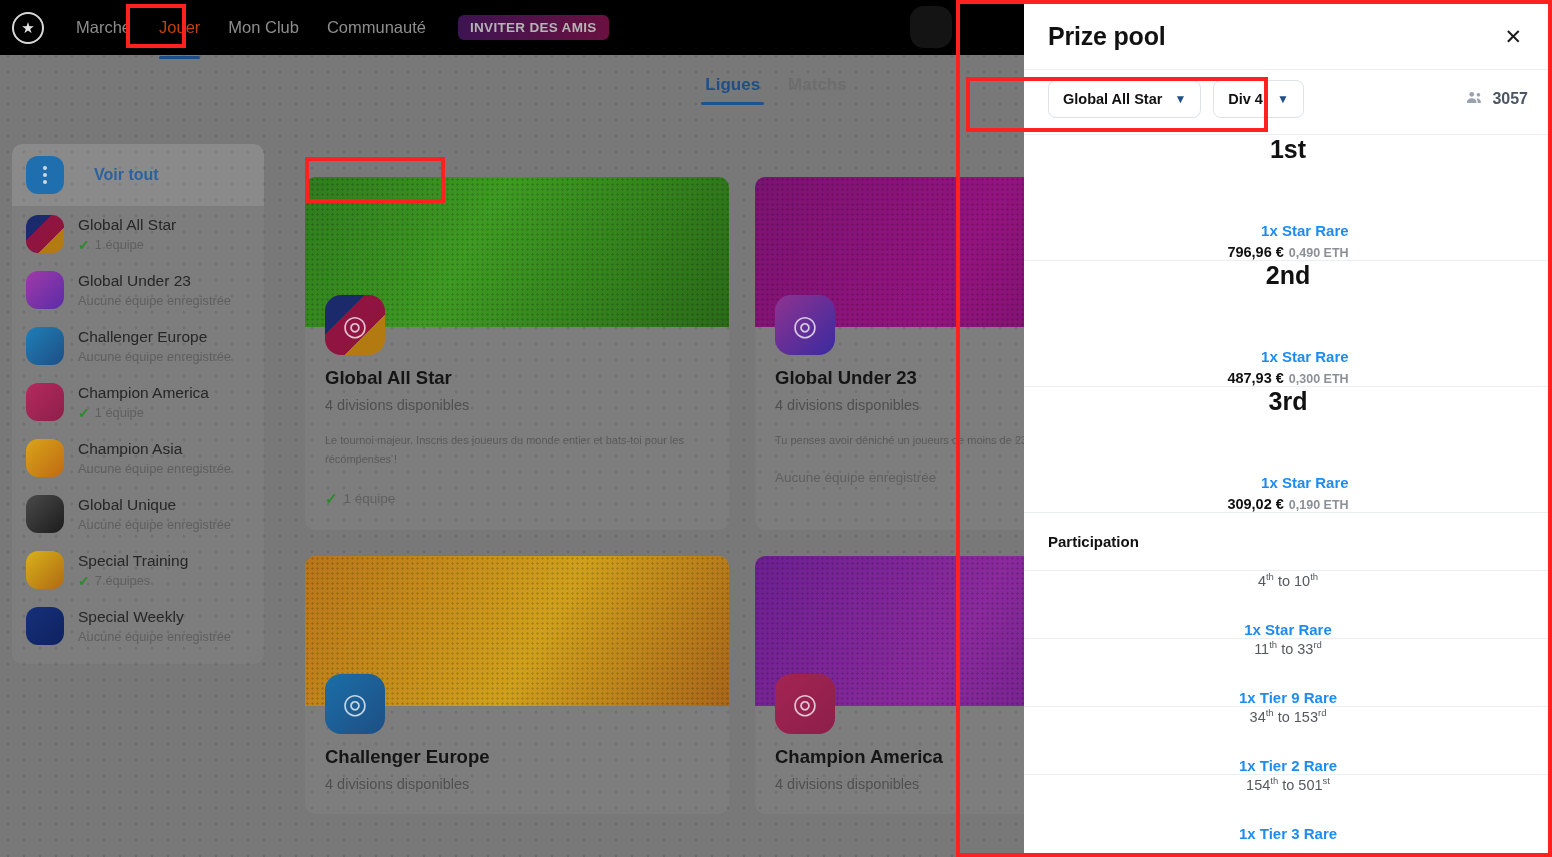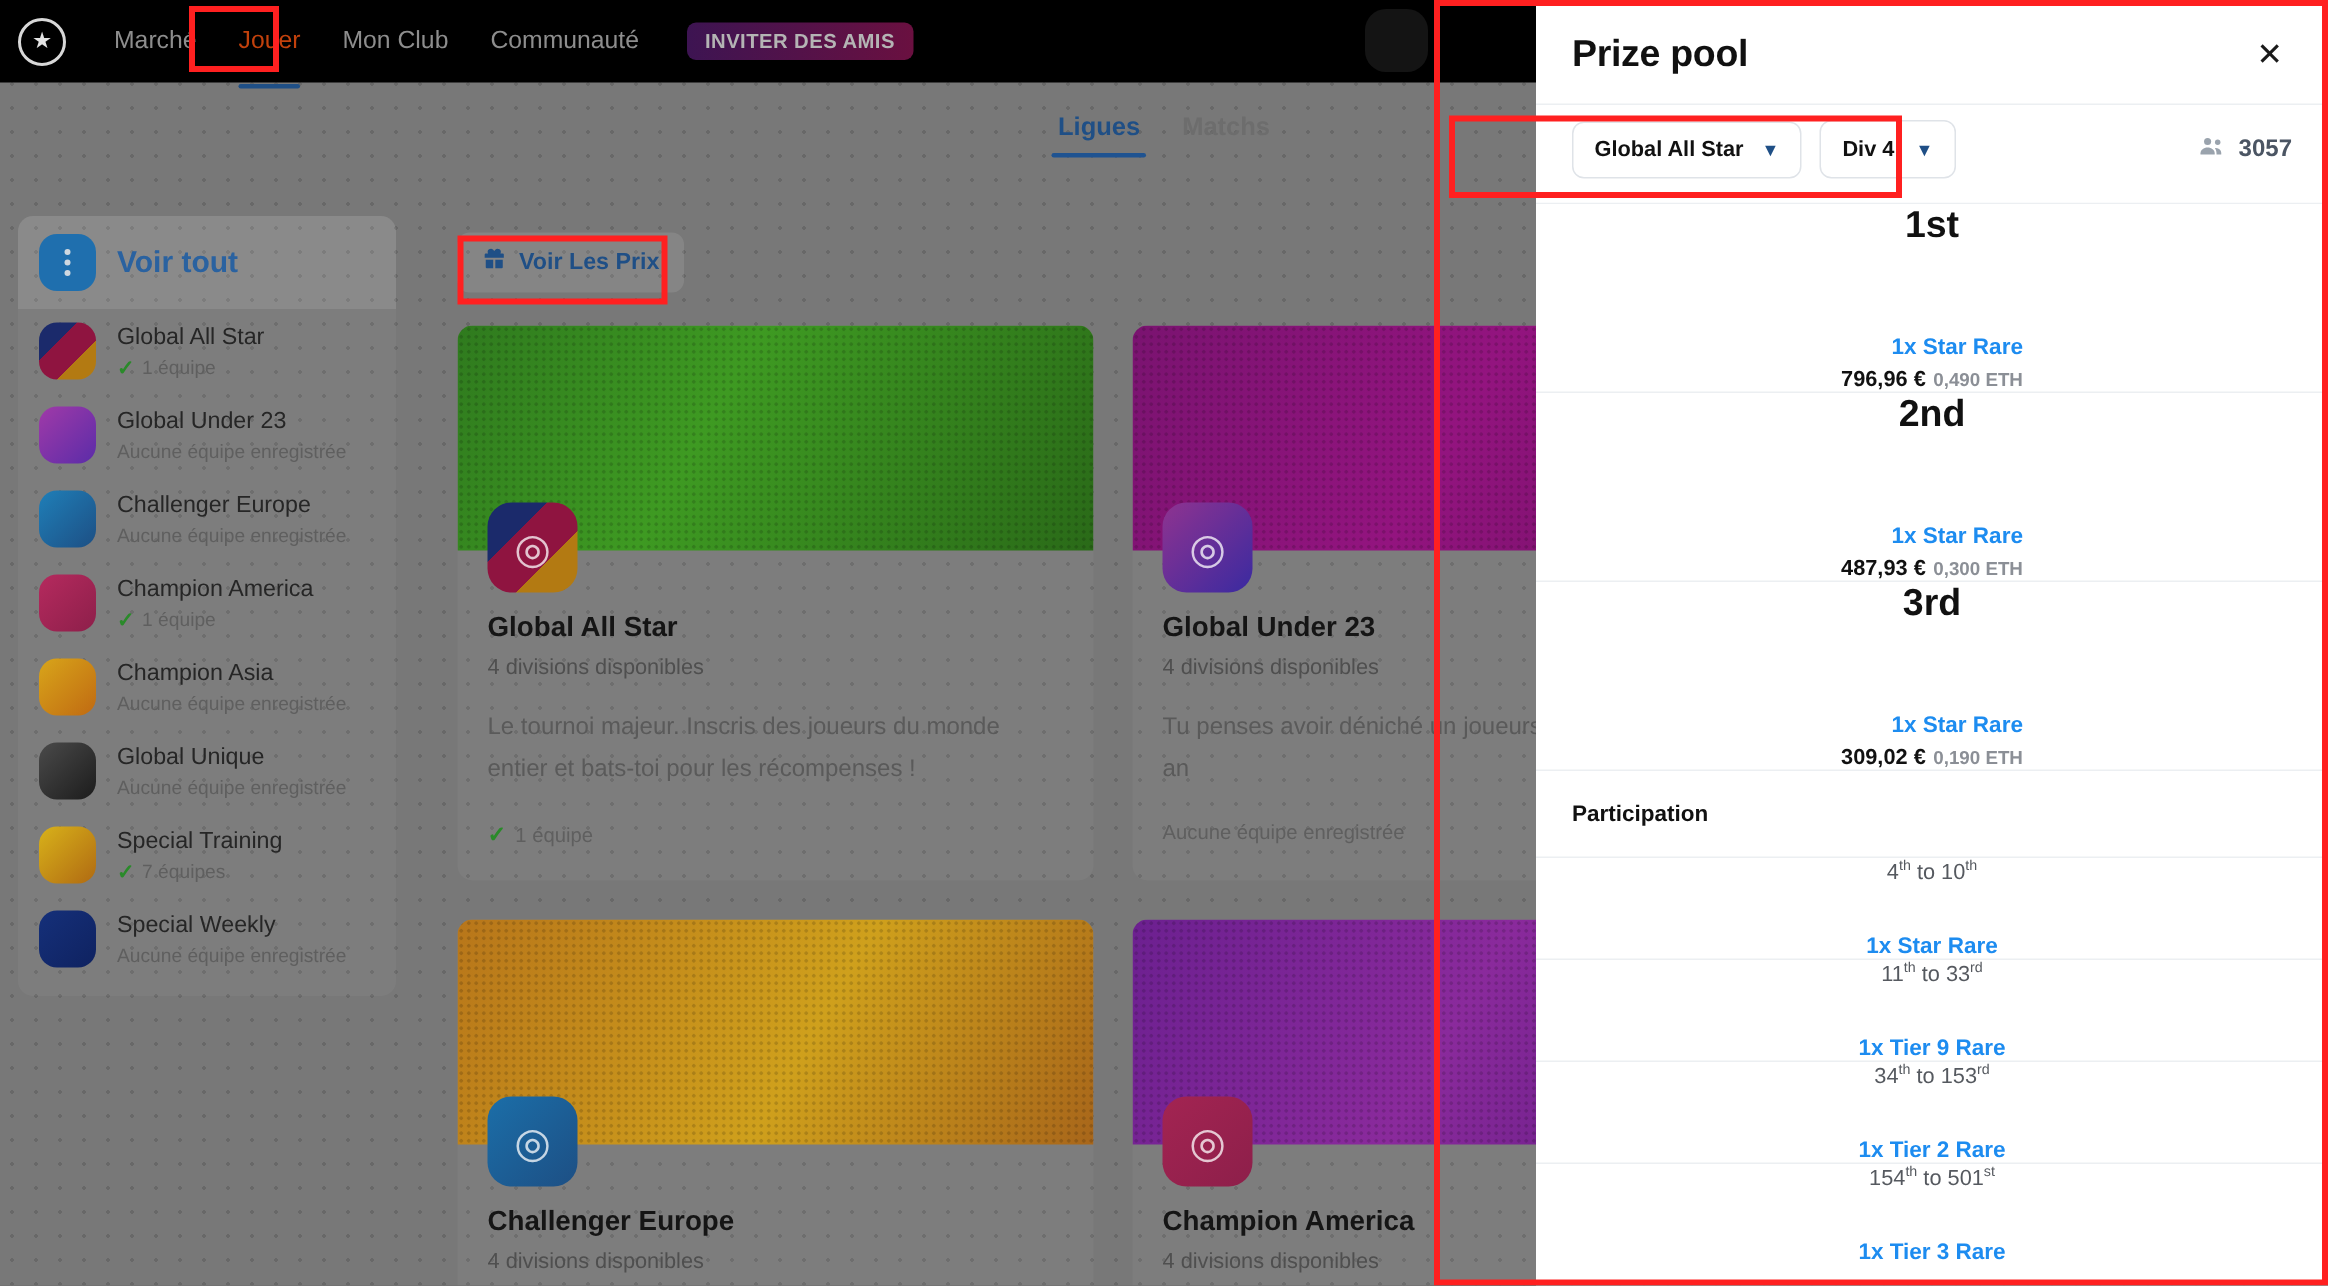--- a/index.html
+++ b/index.html
@@ -75,21 +75,21 @@
   .side-all {
     display: flex; align-items: center; gap: 14px;
     padding: 12px 14px; background: rgba(255,255,255,0.10);
     border-radius: 10px 10px 0 0;
   }
   .side-all-icon {
     width: 38px; height: 38px; border-radius: 12px; background: #1f6fae;
     display: flex; flex-direction: column; align-items: center; justify-content: center; gap: 3px;
   }
   .side-all-icon i { width: 4px; height: 4px; border-radius: 50%; background: #cfd8e0; display:block; }
-  .side-all-label { color: #2a62a0; font-size: 20px; font-weight: 600; }
+  .side-all-label { color: #2a62a0; font-size: 16px; font-weight: 600; margin-left: 16px; }
 
   .side-item { display: flex; align-items: center; gap: 14px; padding: 9px 14px; }
   .side-badge { width: 38px; height: 38px; border-radius: 12px; flex: 0 0 38px; }
   .side-text { display: flex; flex-direction: column; gap: 3px; }
   .side-name { color: #262626; font-size: 15.5px; font-weight: 500; }
   .side-sub { color: #5f5f5f; font-size: 12.8px; display: flex; align-items: center; gap: 5px; }
   .side-sub .chk { color: #2a8a2a; font-weight: 700; font-size: 14px; }
 
   
   .main { position: absolute; left: 305px; top: 155px; z-index: 2; }
@@ -119,21 +119,21 @@
     border-radius: 16px; display: flex; align-items: center; justify-content: center;
     color: rgba(255,255,255,.75); font-size: 28px;
   }
   .lg-allstar { background: linear-gradient(135deg,#1b2a6b 0%,#1b2a6b 33%,#8f1440 33%,#8f1440 66%,#b37a12 66%); }
   .lg-u23     { background: linear-gradient(135deg,#8f3390 0%,#3a2aa0 100%); }
   .lg-europe  { background: linear-gradient(135deg,#1b6ea8 0%,#1d4f84 100%); }
   .lg-america { background: linear-gradient(135deg,#a32452 0%,#8d1f4a 100%); }
   .card-body { padding: 40px 20px 22px 20px; }
   .card-title { color: #151515; font-size: 18.5px; font-weight: 700; }
   .card-div { color: #4f4f4f; font-size: 14.5px; margin-top: 8px; }
-  .card-desc { color: #5a5a5a; font-size: 16px; line-height: 1.75; margin-top: 18px; }
+  .card-desc { color: #5a5a5a; font-size: 11px; line-height: 1.75; margin-top: 18px; }
   .card-foot { margin-top: 20px; font-size: 13.5px; color: #5f5f5f; display: flex; align-items: center; gap: 6px; }
   .card-foot .chk { color: #2a8a2a; font-weight: 700; font-size: 15px; }
 
   
   .modal {
     position: absolute; right: 0; top: 0; width: 528px; height: 857px;
     background: #fff; z-index: 10; display: flex; flex-direction: column;
   }
   .modal-head {
     display: flex; align-items: center; justify-content: space-between;
@@ -295,28 +295,20 @@
             <div class="side-name">Special Weekly</div>
             <div class="side-sub">
               <span>Aucune équipe enregistrée</span>
             </div>
           </div>
         </div>
       </div>
   </div>
 
   <div class="main">
-    <button class="prizes-btn">
-      <span>
-        <svg width="17" height="17" viewBox="0 0 24 24" fill="#1f4f86" aria-hidden="true">
-          <path d="M20 7h-2.2a3 3 0 0 0-4.8-3.5L12 4.6l-1-1.1A3 3 0 0 0 6.2 7H4a1 1 0 0 0-1 1v3h9V8h0v3h9V8a1 1 0 0 0-1-1zM4 13v7a1 1 0 0 0 1 1h6v-8H4zm9 8h6a1 1 0 0 0 1-1v-7h-7v8z"></path>
-        </svg>
-      </span>
-      <span>Voir Les Prix</span>
-    </button>
     <div class="cards" id="card-grid">
         <div class="card">
           <div class="card-hero hero-green">
             <div class="hero-tex"></div>
             <div class="card-logo lg-allstar">◎</div>
           </div>
           <div class="card-body">
             <div class="card-title">Global All Star</div>
             <div class="card-div">4 divisions disponibles</div>
             <div class="card-desc">Le tournoi majeur. Inscris des joueurs du monde entier et bats-toi pour les récompenses !</div>

